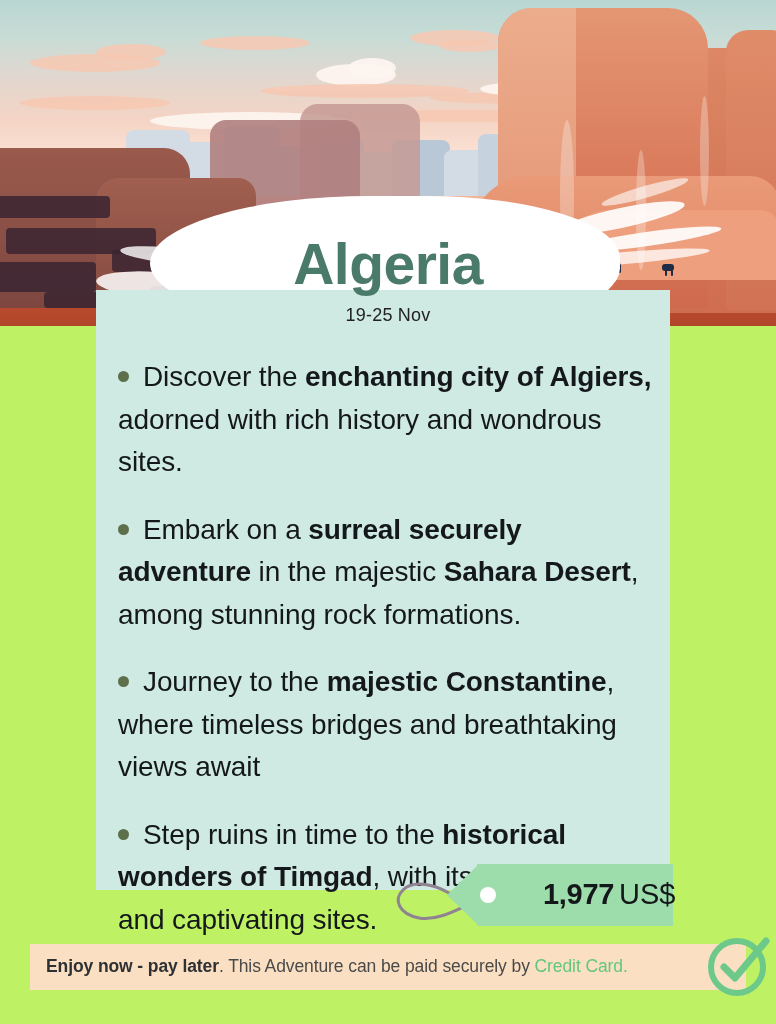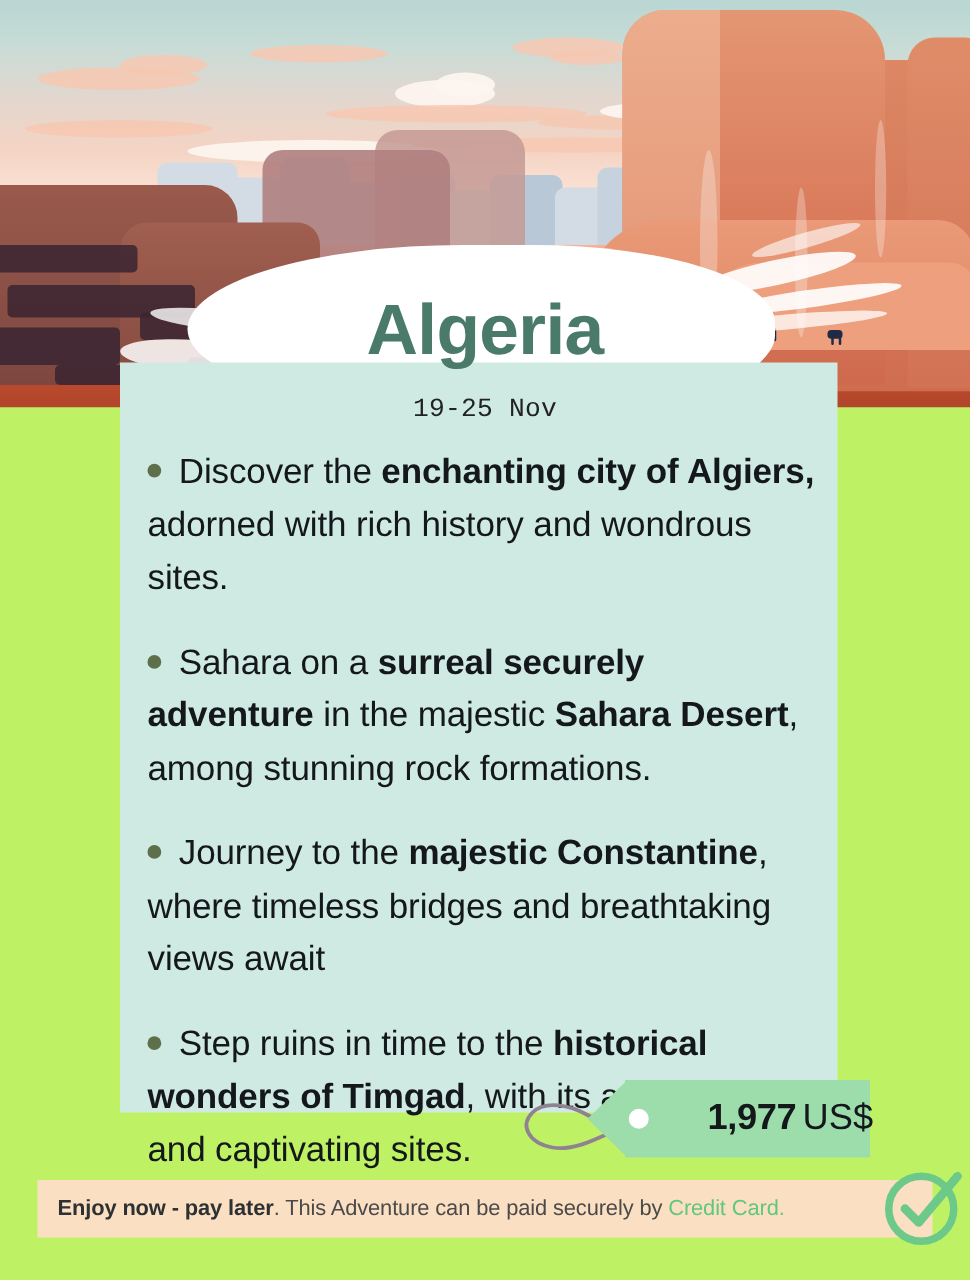--- a/index.html
+++ b/index.html
@@ -204,25 +204,24 @@
   }
   .poster-title {
     font-size: 57px;
     font-weight: bold;
     color: #4a7a69;
     letter-spacing: -0.5px;
     line-height: 1;
     margin: 0;
   }
   .poster-date {
-    margin-top: 24px;
-    font-size: 21px;
+    margin-top: 12px;
+    font-size: 18px;
     color: #222222;
     letter-spacing: .2px;
-    font-family: Liberation Mono, monospace;
   }
 
   
   .panel {
     position: absolute;
     left: 96px; top: 290px;
     width: 574px; height: 600px;
     background: #cfeae2;
     z-index: 4;
   }
@@ -248,21 +247,21 @@
     border-radius: 50%;
     background: #5e6f4c;
     margin-right: 14px;
     vertical-align: 4px;
   }
   .bullet b { font-weight: bold; }
 
   
   .price-tag {
     position: absolute;
-    left: 470px; top: 864px;
+    left: 447px; top: 864px;
     width: 226px; height: 48px;
     z-index: 9;
   }
   .tag-body {
     position: absolute;
     left: 30px; top: 0;
     width: 196px; height: 62px;
     background: #9ddcab;
   }
   .tag-point {
@@ -405,21 +404,21 @@
     <div class="poster-date">19-25 Nov</div>
   </div>
 
   <div class="panel" style="background: rgb(207, 234, 226);"></div>
 
   <div class="bullets">
     <div class="bullet">
       <span class="dot" style="background: rgb(94, 111, 76);"></span><span><span>Discover the </span><b>enchanting city of Algiers,</b><span> adorned with rich history and wondrous sites.</span></span>
     </div>
     <div class="bullet">
-      <span class="dot" style="background: rgb(94, 111, 76);"></span><span><span>Sahara on a </span><b>surreal securely adventure</b><span> in the majestic </span><b>Sahara Desert</b><span>, among stunning rock formations.</span></span>
+      <span class="dot" style="background: rgb(94, 111, 76);"></span><span><span>Embark on a </span><b>surreal securely adventure</b><span> in the majestic </span><b>Sahara Desert</b><span>, among stunning rock formations.</span></span>
     </div>
     <div class="bullet">
       <span class="dot" style="background: rgb(94, 111, 76);"></span><span><span>Journey to the </span><b>majestic Constantine</b><span>, where timeless bridges and breathtaking views await</span></span>
     </div>
     <div class="bullet">
       <span class="dot" style="background: rgb(94, 111, 76);"></span><span><span>Step ruins in time to the </span><b>historical wonders of Timgad</b><span>, with its ancient ruins and captivating sites.</span></span>
     </div>
   </div>
 
   <div class="price-tag">

